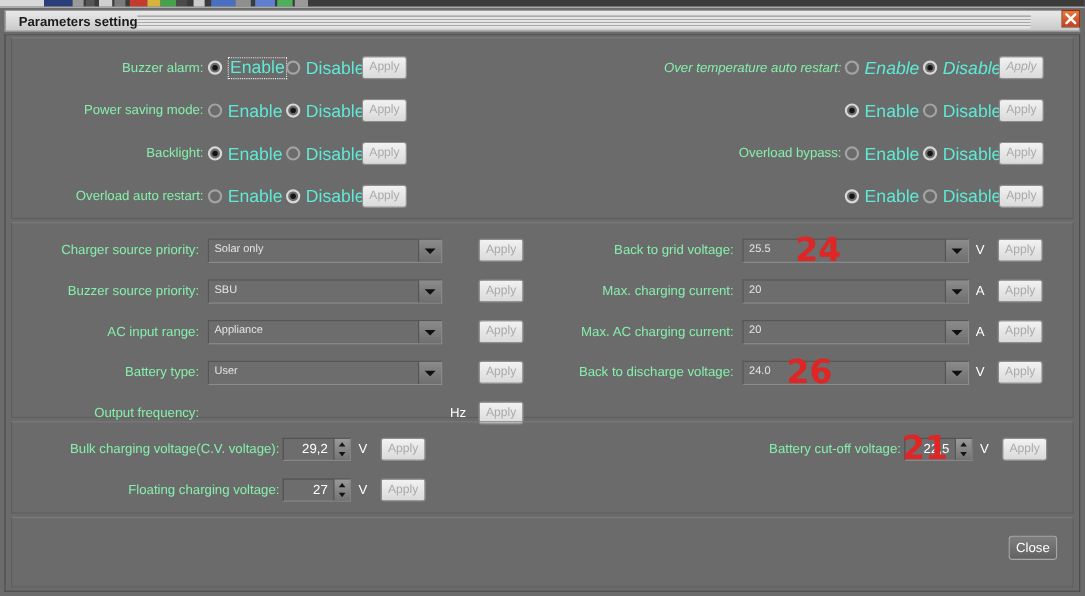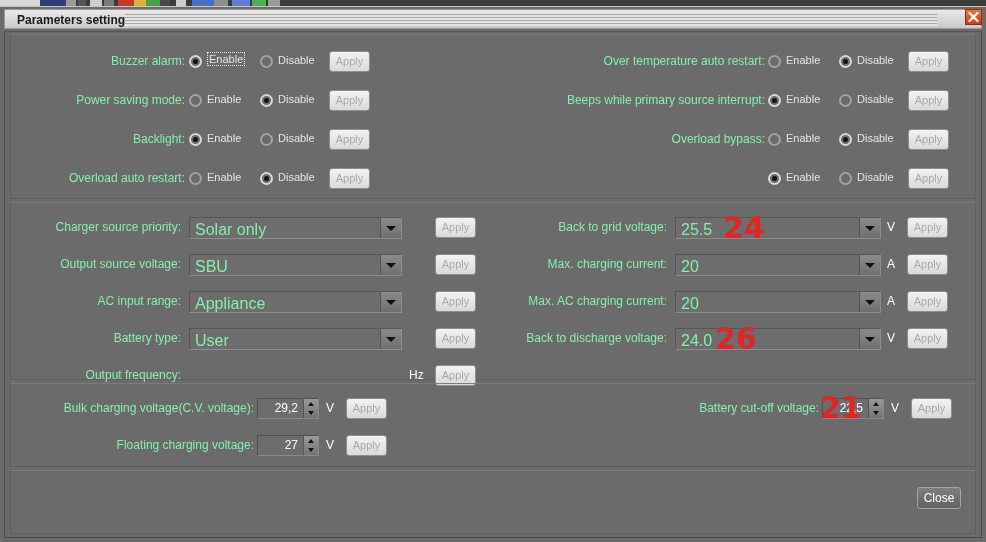--- a/index.html
+++ b/index.html
@@ -78,21 +78,21 @@
     background:#6b6b6b;
     border:2px solid #a3a3a3;
     box-sizing:border-box;
     cursor:pointer;
   }
   .radio.on{border-color:#d8d8d8;}
   .radio.on:after{
     content:"";position:absolute;left:2px;top:2px;width:5px;height:5px;
     border-radius:50%;background:#141414;
   }
-  .rtxt{position:absolute;top:5px;color:#e5e5e5;font-size:11px;white-space:nowrap;}
+  .rtxt{position:absolute;top:5px;color:#5eead4;font-size:16px;white-space:nowrap;}
   .rtxt.focus{border:1px dotted #e8e8e8;padding:0 1px;top:3px;}
 
   
   .apply{
     position:absolute;top:2px;width:41px;height:21px;
     background:linear-gradient(to bottom,#f2f2f2,#dadada);
     border:1px solid #8e8e8e;border-radius:3px;
     box-sizing:border-box;
     color:#a9a9a9;font-size:11px;
     text-align:center;line-height:19px;
@@ -102,21 +102,21 @@
   
   .combo{
     position:absolute;top:2px;height:22px;
     background:#6d6d6d;
     border:1px solid #8d8d8d;
     border-top-color:#555;border-left-color:#555;
     box-sizing:border-box;
     cursor:pointer;
   }
   .combo .val{
-    position:absolute;left:5px;top:3px;color:#86efac;font-size:16px;white-space:nowrap;
+    position:absolute;left:5px;top:3px;color:#e5e5e5;font-size:10px;white-space:nowrap;
   }
   .combo .arrowbox{
     position:absolute;right:0;top:0;bottom:0;width:21px;
     background:linear-gradient(to bottom,#8b8b8b,#6f6f6f);
     border-left:1px solid #545454;
     box-sizing:border-box;
   }
   .combo .arrowbox:after{
     content:"";position:absolute;left:5px;top:8px;
     border-left:5px solid transparent;border-right:5px solid transparent;
@@ -231,31 +231,30 @@
 
       <div class="row" style="left:0px;top:131px;width:360px;">
         <div class="lbl" style="right:186px;">Overload auto restart:</div>
         <div class="radio" style="left:178px;"></div>
         <div class="rtxt" style="left:196px;">Enable</div>
         <div class="radio on" style="left:249px;"></div>
         <div class="rtxt" style="left:267px;">Disable</div>
         <div class="apply" style="left:318px;">Apply</div>
       </div>
 
-      <div class="row" style="left:400px;top:14px;width:560px;">
+      <div class="row" style="left:400px;top:14px;width:560px;font-style:italic;">
         <div class="lbl" style="right:206px;">Over temperature auto restart:</div>
         <div class="radio" style="left:357px;"></div>
         <div class="rtxt" style="left:375px;">Enable</div>
         <div class="radio on" style="left:428px;"></div>
         <div class="rtxt" style="left:446px;">Disable</div>
         <div class="apply" style="left:497px;">Apply</div>
       </div>
 
       <div class="row" style="left:400px;top:53px;width:560px;">
-        <div class="lbl" style="right:206px;">Beeps while primary source interrupt:</div>
         <div class="radio on" style="left:357px;"></div>
         <div class="rtxt" style="left:375px;">Enable</div>
         <div class="radio" style="left:428px;"></div>
         <div class="rtxt" style="left:446px;">Disable</div>
         <div class="apply" style="left:497px;">Apply</div>
       </div>
 
       <div class="row" style="left:400px;top:92px;width:560px;">
         <div class="lbl" style="right:206px;">Overload bypass:</div>
         <div class="radio" style="left:357px;"></div>
@@ -279,21 +278,21 @@
       <div class="row" style="left:0px;top:12px;width:470px;">
         <div class="lbl" style="right:300px;">Charger source priority:</div>
         <div class="combo" style="left:178px;width:213px;">
           <span class="val">Solar only</span>
           <span class="arrowbox"></span>
         </div>
         <div class="apply" style="left:424px;">Apply</div>
       </div>
 
       <div class="row" style="left:0px;top:49px;width:470px;">
-        <div class="lbl" style="right:300px;">Output source voltage:</div>
+        <div class="lbl" style="right:300px;">Buzzer source priority:</div>
         <div class="combo" style="left:178px;width:213px;">
           <span class="val">SBU</span>
           <span class="arrowbox"></span>
         </div>
         <div class="apply" style="left:424px;">Apply</div>
       </div>
 
       <div class="row" style="left:0px;top:86px;width:470px;">
         <div class="lbl" style="right:300px;">AC input range:</div>
         <div class="combo" style="left:178px;width:213px;">

